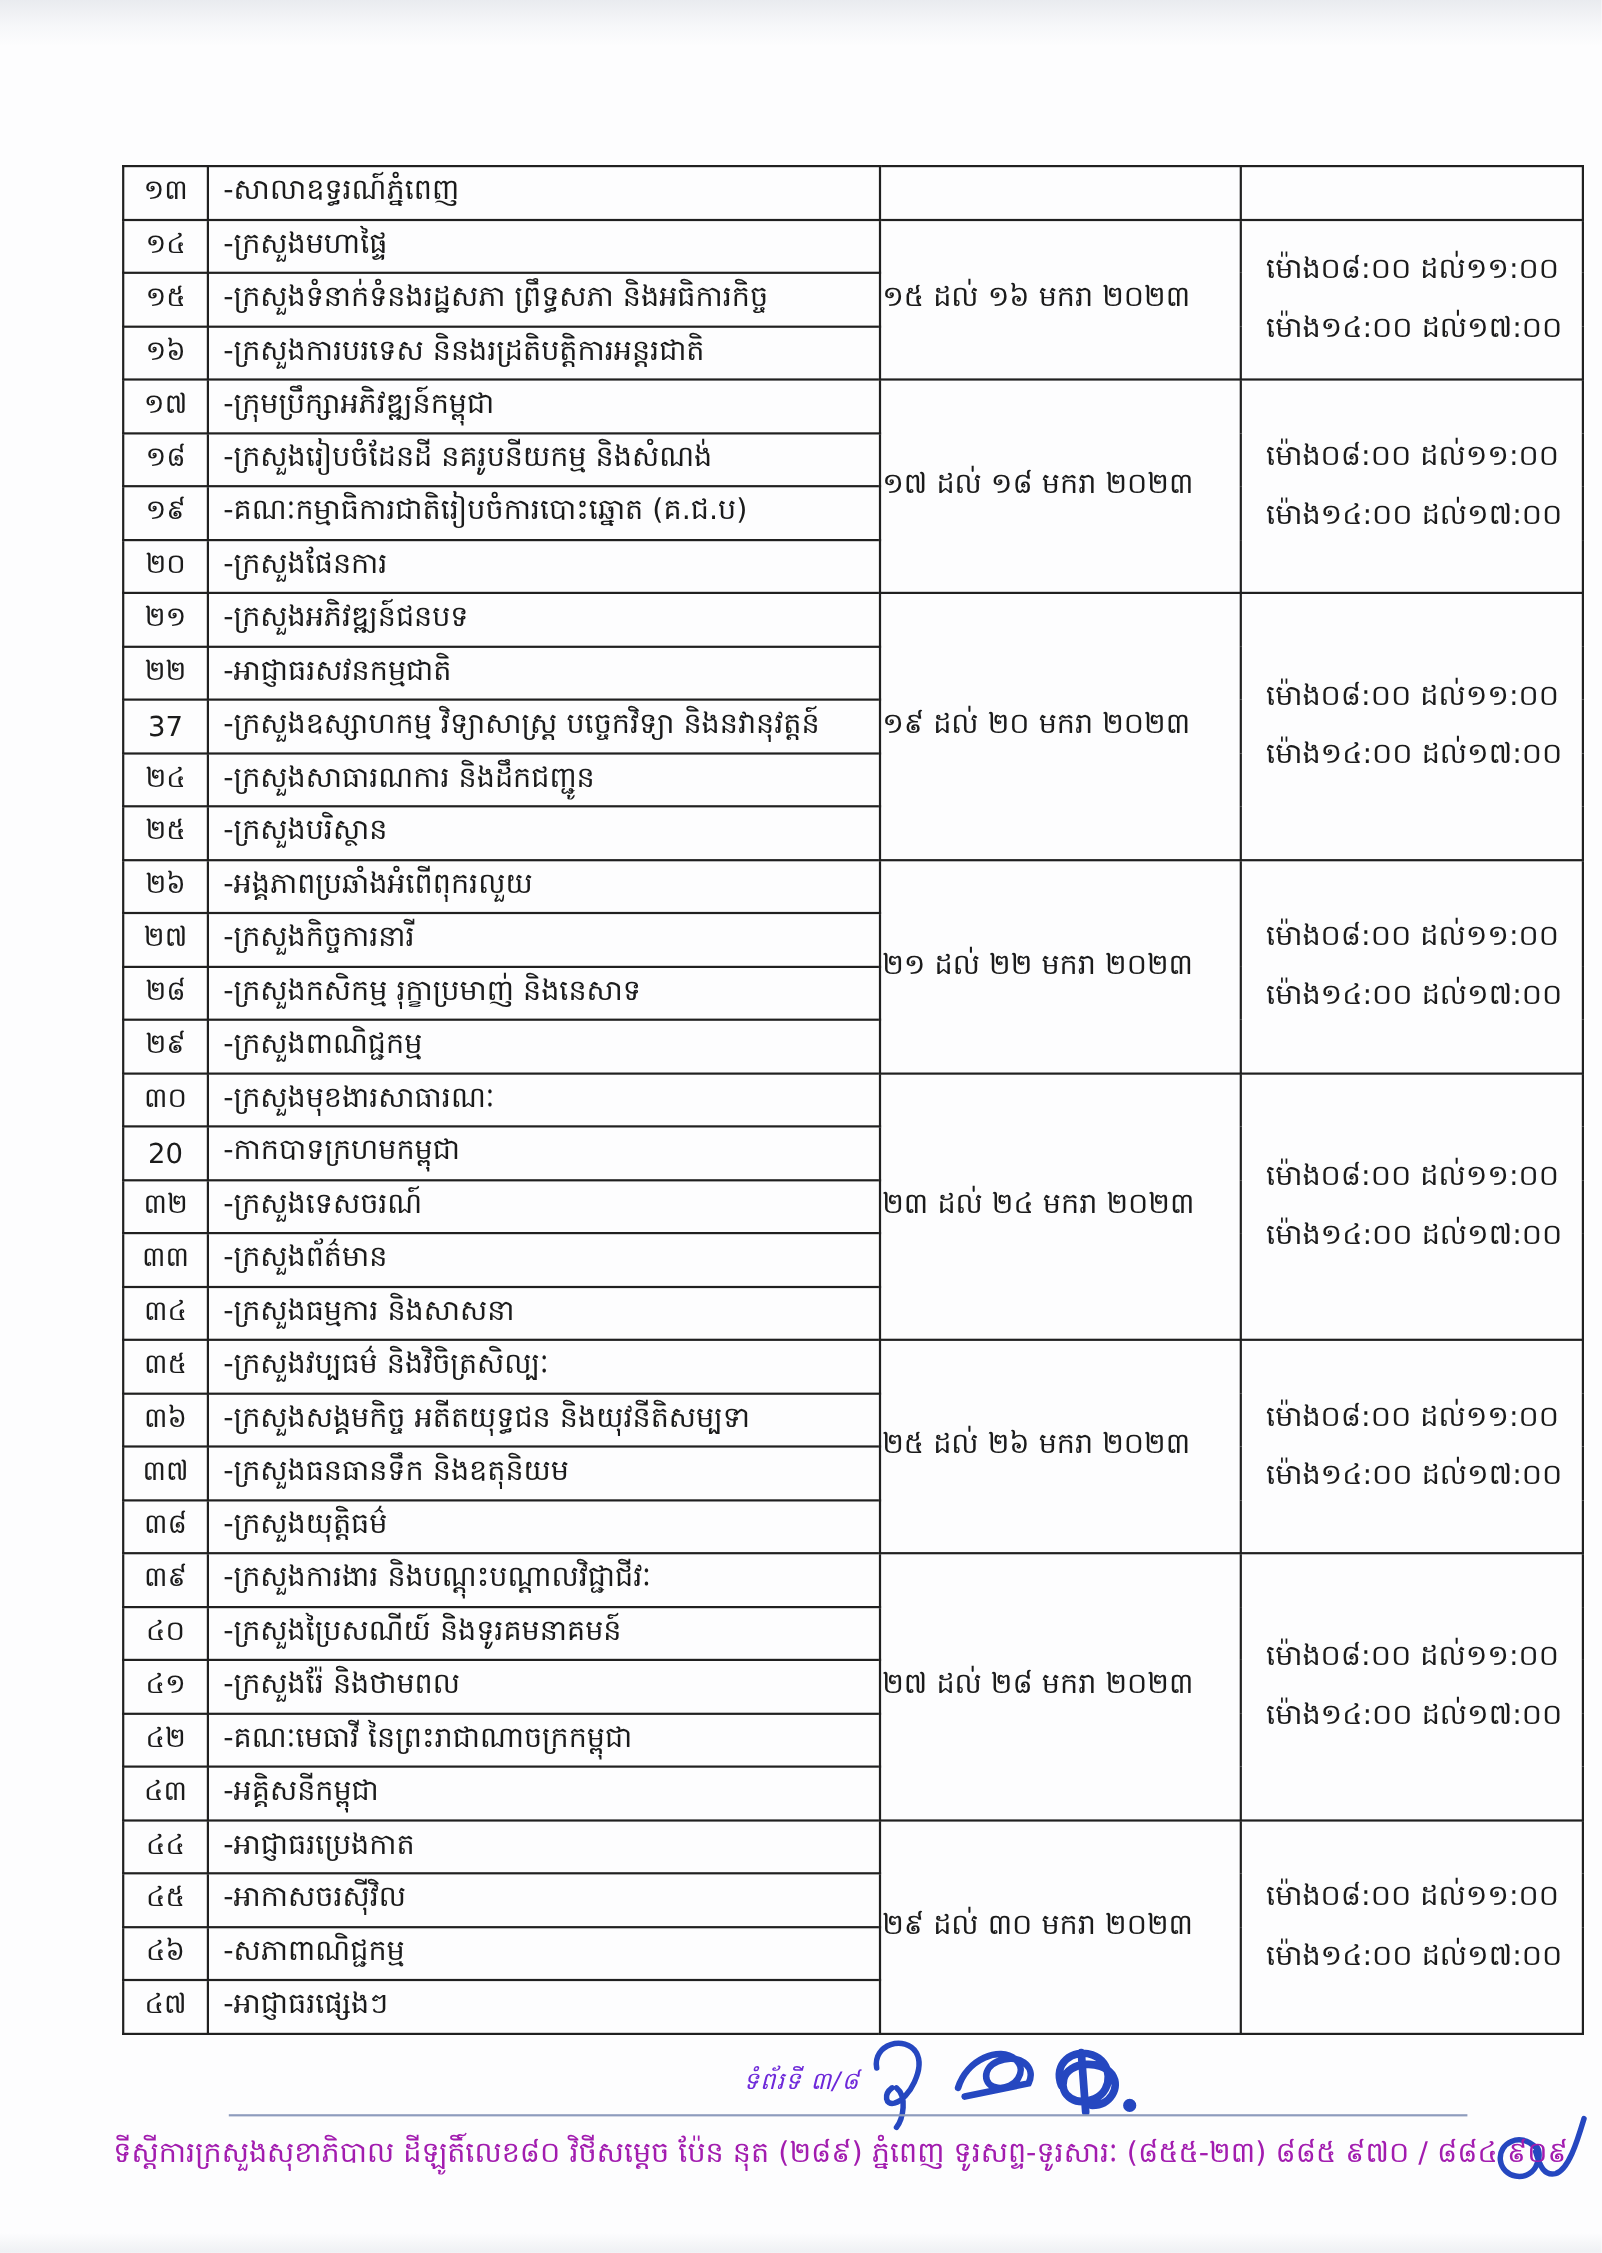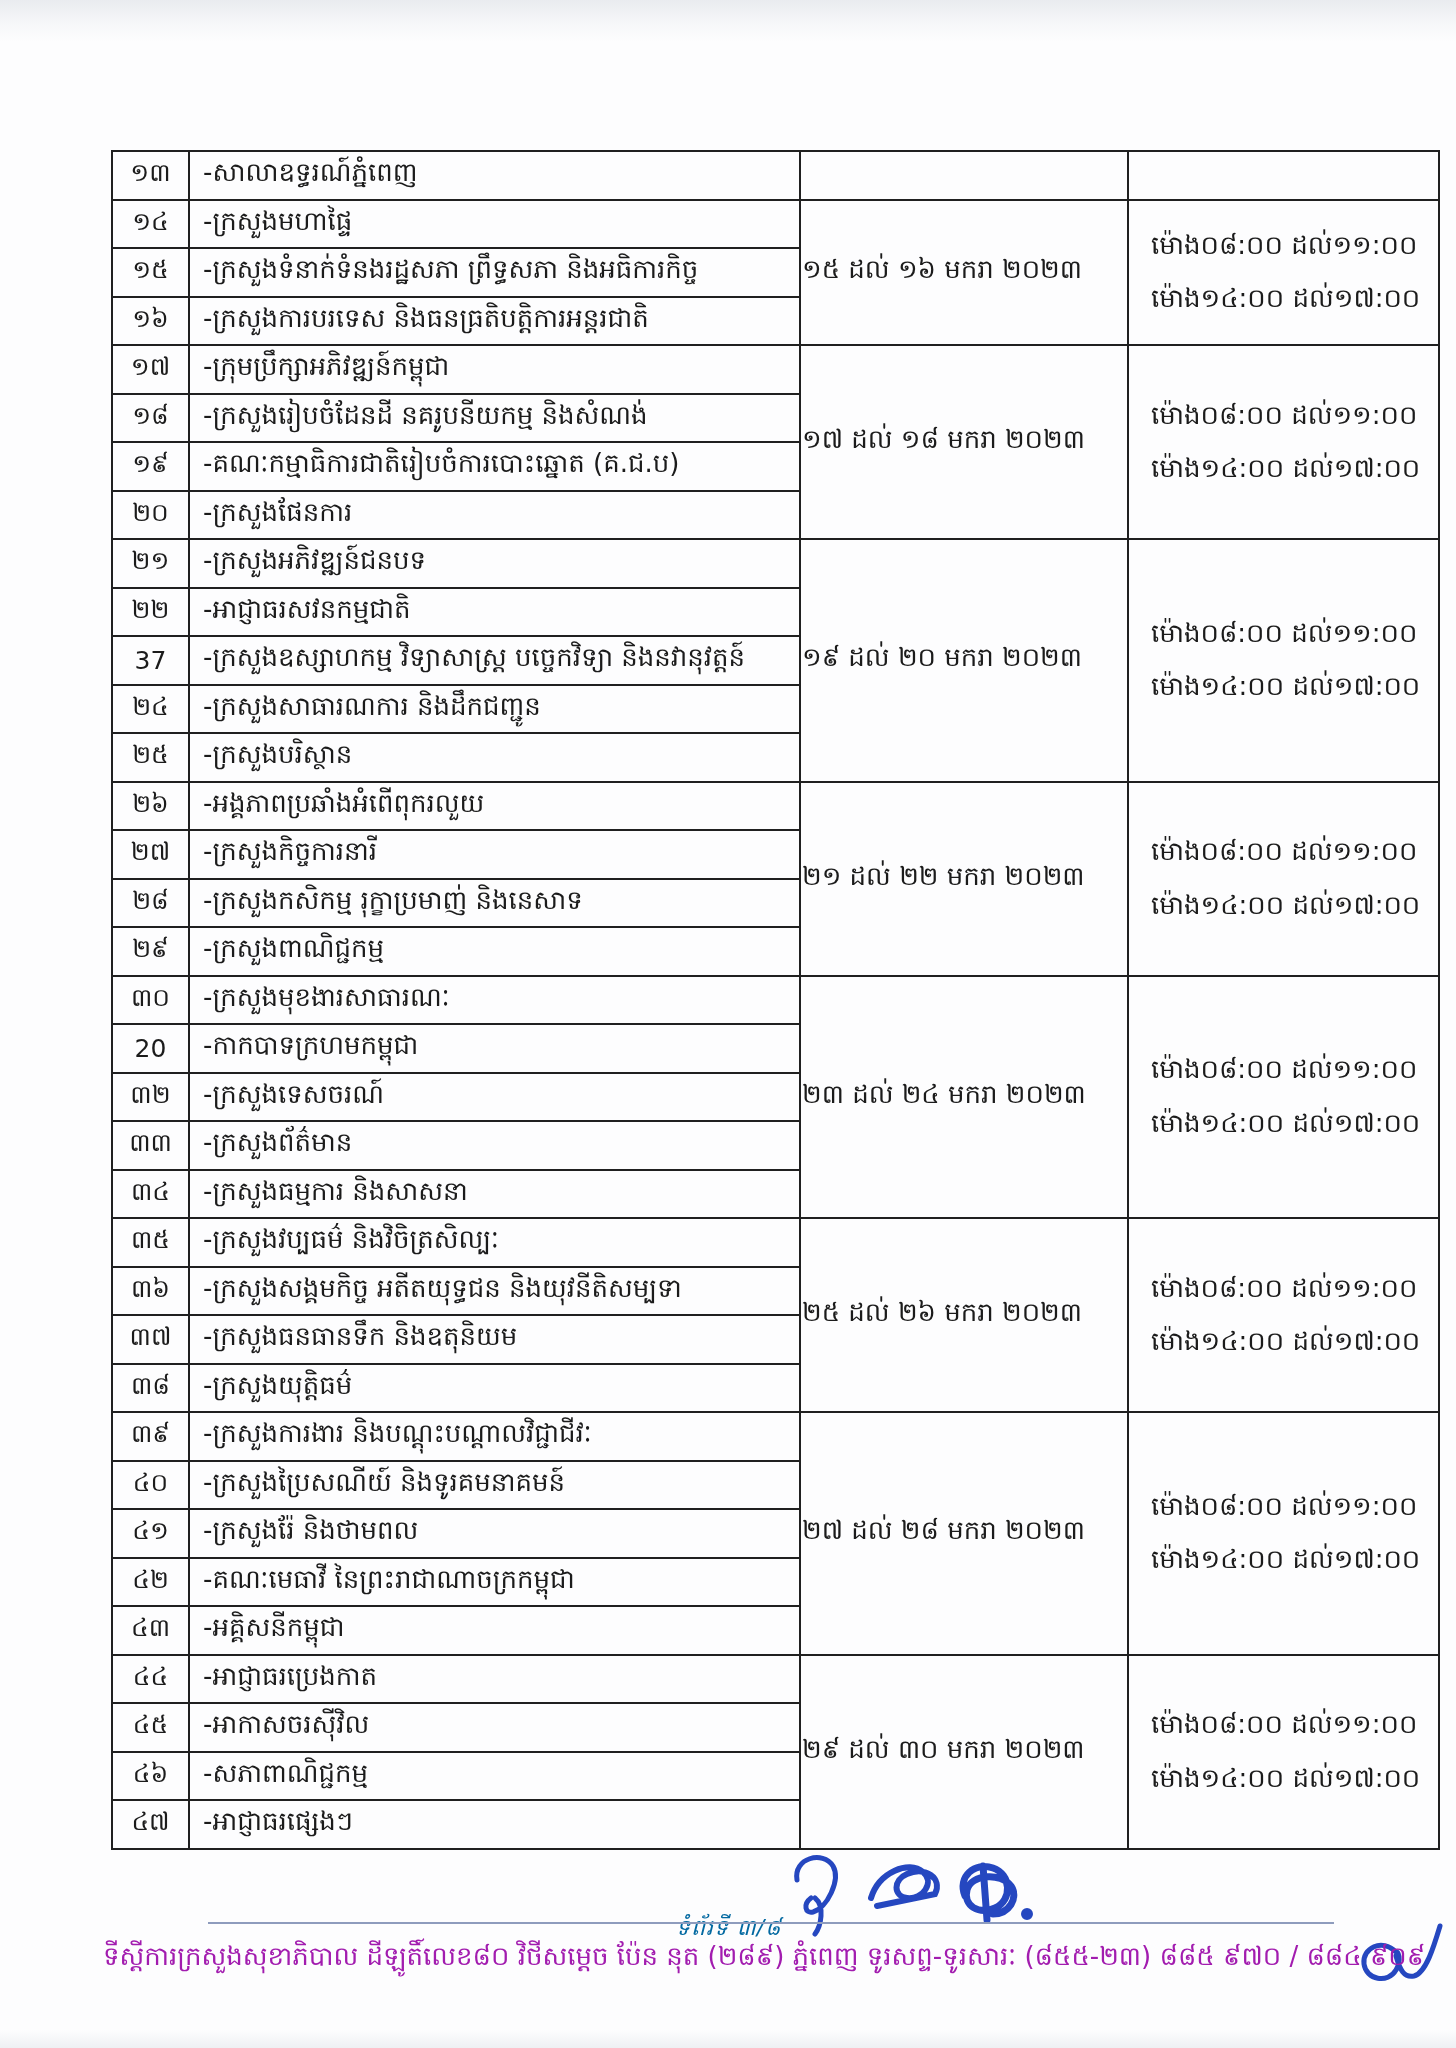--- a/index.html
+++ b/index.html
@@ -24,21 +24,21 @@
     overflow:hidden;
   }
   table.schedule tr{height:48.5px;}
   td.no{width:73px;text-align:center;font-size:25px;}
   td.nm{width:588px;padding:2px 8px 2px 13px;font-size:26px;}
   td.dt{width:324px;text-align:left;font-size:26px;}
   td.tm{width:286px;padding-left:22px;font-size:26px;}
   td.tm div{line-height:2.05;white-space:nowrap;}
   .page-label{
     position:absolute;left:676px;top:1878px;
-    font-size:22px;color:#0369a1;font-style:italic;letter-spacing:1px;margin-top:36px;
+    font-size:22px;color:#6d28d9;font-style:italic;letter-spacing:1px;
   }
   .sig-main{position:absolute;left:775px;top:1838px;}
   .sig-flourish{position:absolute;left:1352px;top:1916px;}
   .footer-rule{position:absolute;left:208px;top:1922px;width:1126px;height:2px;background:#8e9cbd;}
   .footer-text{
     position:absolute;left:103px;top:1940px;width:1340px;
     font-size:26px;color:#a21caf;white-space:nowrap;
   }
 </style>
 </head>
@@ -66,21 +66,21 @@
       <div>ម៉ោង០៨:០០ ដល់១១:០០</div>
       <div>ម៉ោង១៤:០០ ដល់១៧:០០</div>
     </td>
   </tr>
   <tr>
     <td class="no">១៥</td>
     <td class="nm">-ក្រសួងទំនាក់ទំនងរដ្ឋសភា ព្រឹទ្ធសភា និងអធិការកិច្ច</td>
   </tr>
   <tr>
     <td class="no">១៦</td>
-    <td class="nm">-ក្រសួងការបរទេស និងធនធ្រតិបត្តិការអន្តរជាតិ</td>
+    <td class="nm">-ក្រសួងការបរទេស និនងរដ្រតិបត្តិការអន្តរជាតិ</td>
   </tr>
   <tr>
     <td class="no">១៧</td>
     <td class="nm">-ក្រុមប្រឹក្សាអភិវឌ្ឍន៍កម្ពុជា</td>
     <td class="dt" rowspan="4">១៧ ដល់ ១៨ មករា ២០២៣</td>
     <td class="tm" rowspan="4">
       <div>ម៉ោង០៨:០០ ដល់១១:០០</div>
       <div>ម៉ោង១៤:០០ ដល់១៧:០០</div>
     </td>
   </tr>

